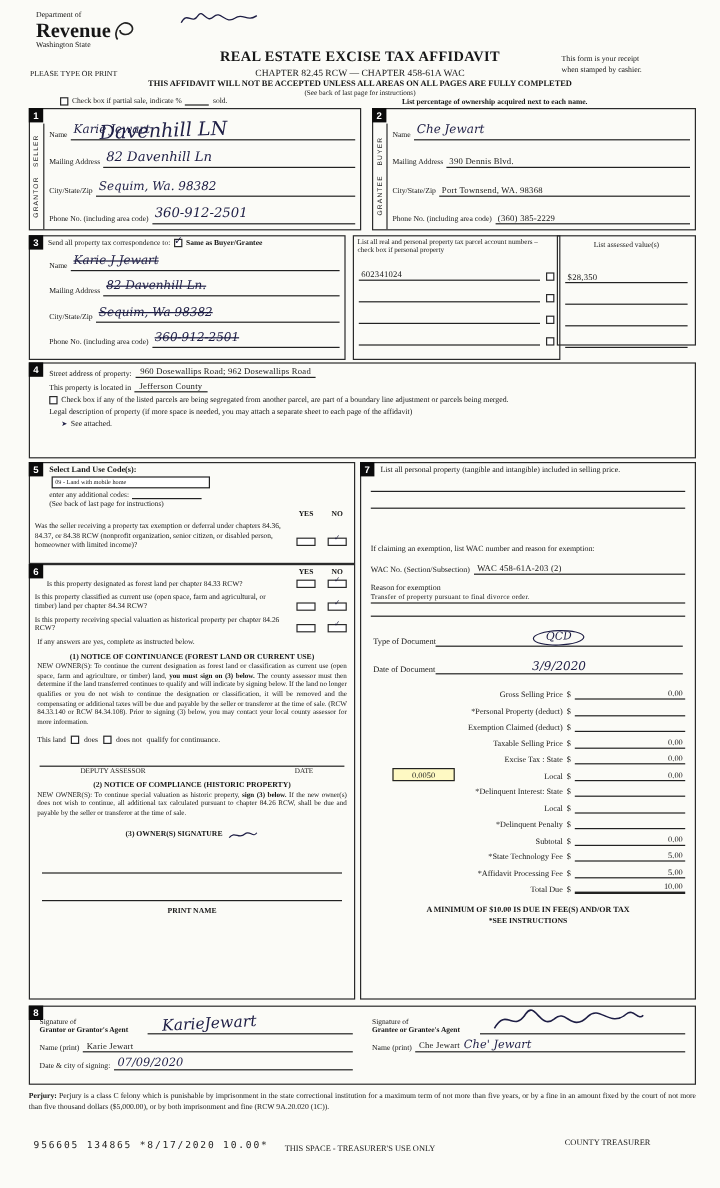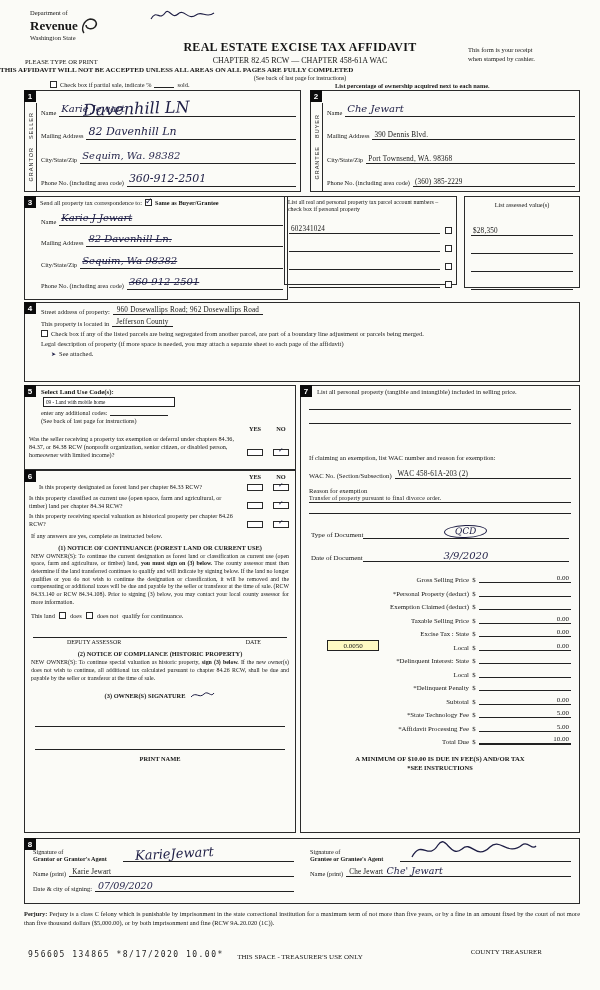--- a/index.html
+++ b/index.html
@@ -51,21 +51,21 @@
   .s8-namerow .nv{flex:1;border-bottom:1px solid #222;margin-left:3px;padding:0 3px;white-space:nowrap;}
 </style>
 </head>
 <body>
 
 <div class="page">
 
   <div class="abs" style="left:30px;top:10px;display:flex;gap:4px;">
     <div style="line-height:1;">
       <div style="font-size:6.5px;">Department of</div>
-      <div style="font-size:13px;font-weight:bold;display:flex;align-items:center;gap:2px;">
+      <div style="font-size:17px;font-weight:bold;display:flex;align-items:center;gap:2px;">
         <span>Revenue</span>
         <svg width="20" height="18" viewBox="0 0 20 18">
           <path d="M10 2 C16 2 18 7 15 10 C12 13 6 12 6 8 M4 16 C1 12 3 4 10 2" fill="none" stroke="#222" stroke-width="1.4"></path>
         </svg>
       </div>
       <div style="font-size:6.5px;">Washington State</div>
     </div>
   </div>
 
   <svg class="abs" style="left:148px;top:6px;" width="70" height="18" viewBox="0 0 70 18">
@@ -74,21 +74,21 @@
 
   <div class="abs" style="left:0;right:0;top:40px;text-align:center;font-size:12px;font-weight:bold;letter-spacing:.3px;">REAL ESTATE EXCISE TAX AFFIDAVIT</div>
 
   <div class="abs" style="left:468px;top:46px;width:112px;font-size:6.5px;line-height:1.35;">
     <div>This form is your receipt</div>
     <div>when stamped by cashier.</div>
   </div>
 
   <div class="abs" style="left:25px;top:58px;font-size:6.5px;">PLEASE TYPE OR PRINT</div>
   <div class="abs" style="left:0;right:0;top:56px;text-align:center;font-size:8px;">CHAPTER 82.45 RCW — CHAPTER 458-61A WAC</div>
-  <div class="abs" style="left:0;right:0;top:66px;text-align:left;font-size:7px;font-weight:bold;">THIS AFFIDAVIT WILL NOT BE ACCEPTED UNLESS ALL AREAS ON ALL PAGES ARE FULLY COMPLETED</div>
+  <div class="abs" style="left:0;right:0;top:66px;text-align:center;font-size:7px;font-weight:bold;">THIS AFFIDAVIT WILL NOT BE ACCEPTED UNLESS ALL AREAS ON ALL PAGES ARE FULLY COMPLETED</div>
   <div class="abs" style="left:0;right:0;top:74.5px;text-align:center;font-size:6px;">(See back of last page for instructions)</div>
 
   <div class="abs" style="left:50px;top:81px;display:flex;align-items:flex-end;gap:3px;font-size:6.3px;">
     <span class="cb"></span>
     <span>Check box if partial sale, indicate %</span>
     <span style="display:inline-block;width:20px;border-bottom:1px solid #222;"></span>
     <span>sold.</span>
   </div>
   <div class="abs" style="left:335px;top:82px;font-size:6.3px;font-weight:bold;">List percentage of ownership acquired next to each name.</div>
 
@@ -167,21 +167,21 @@
         <span class="lab">City/State/Zip</span>
         <span class="val"><span class="hw hw10 struck">Sequim, Wa 98382</span></span>
       </div>
       <div class="frow" style="height:20px;">
         <span class="lab">Phone No. (including area code)</span>
         <span class="val"><span class="hw hw10 struck">360-912-2501</span></span>
       </div>
     </div>
   </div>
 
-  <div class="box" style="left:284px;top:196px;width:173px;height:89px;">
+  <div class="box" style="left:294px;top:196px;width:173px;height:104px;">
     <div class="phead">List all real and personal property tax parcel account numbers – check box if personal property</div>
     <div class="prow">
       <span class="pline typed">602341024</span>
       <span class="cb" style="margin-left:5px;"></span>
     </div>
     <div class="prow">
       <span class="pline"></span>
       <span class="cb" style="margin-left:5px;"></span>
     </div>
     <div class="prow">

